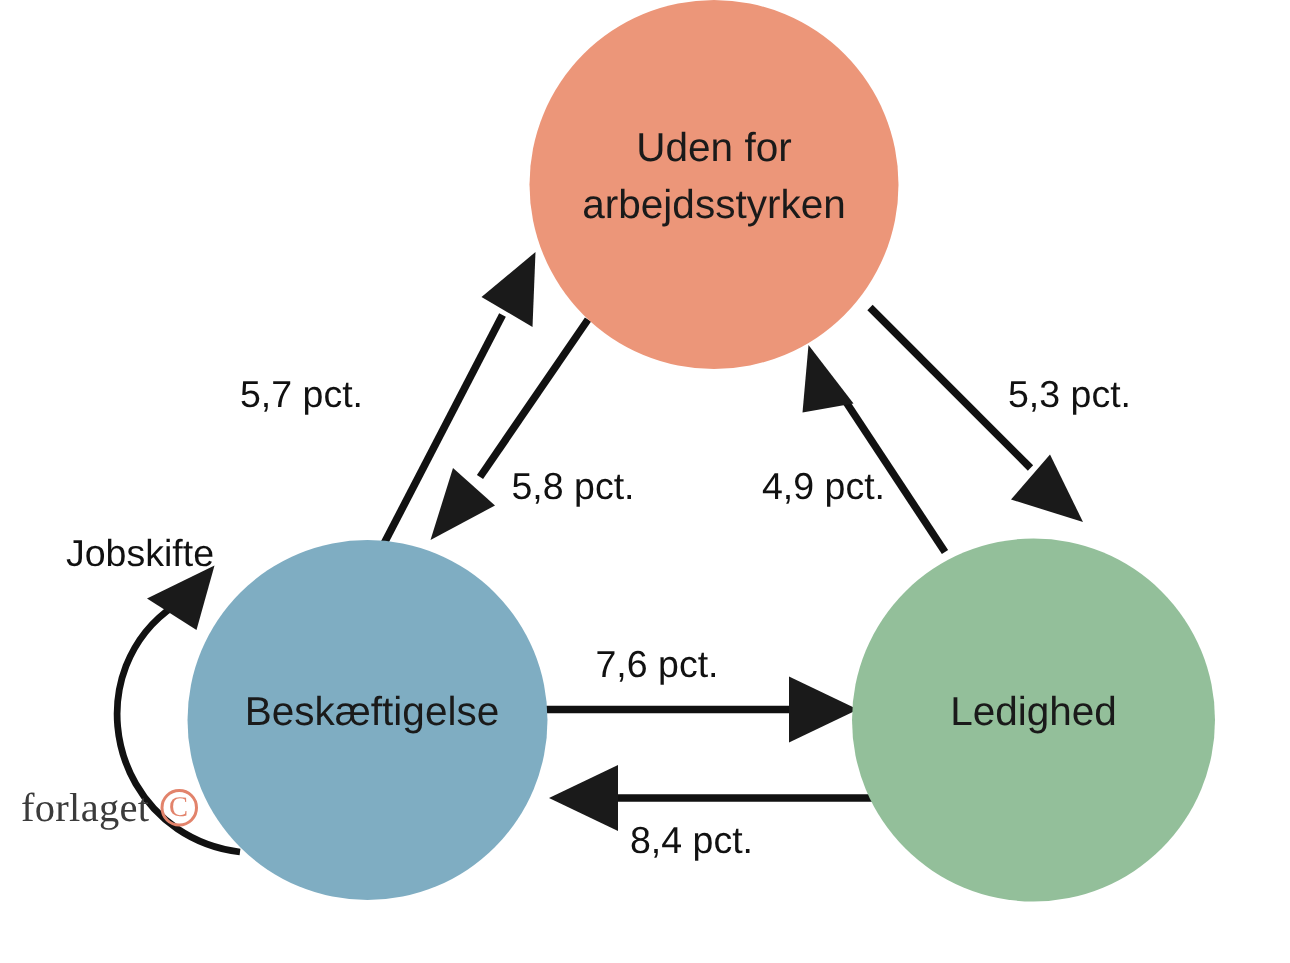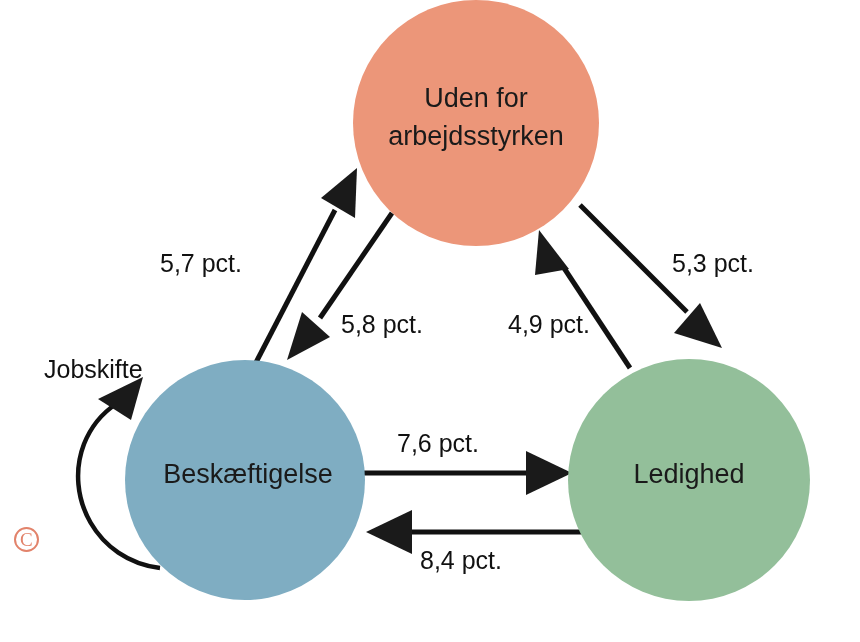--- a/index.html
+++ b/index.html
@@ -161,16 +161,17 @@
 
     <text class="edge-label" x="397" y="445">7,6 pct.</text>
 
     <text class="edge-label" x="420" y="562">8,4 pct.</text>
 
     <text class="loop-label" x="44" y="371">Jobskifte</text>
 
   </svg>
 
   <div id="footer-logo">
+    <span class="logo-word">forlaget</span>
     <span class="logo-c">C</span>
   </div>
 
 </div>
 
 </body></html>

